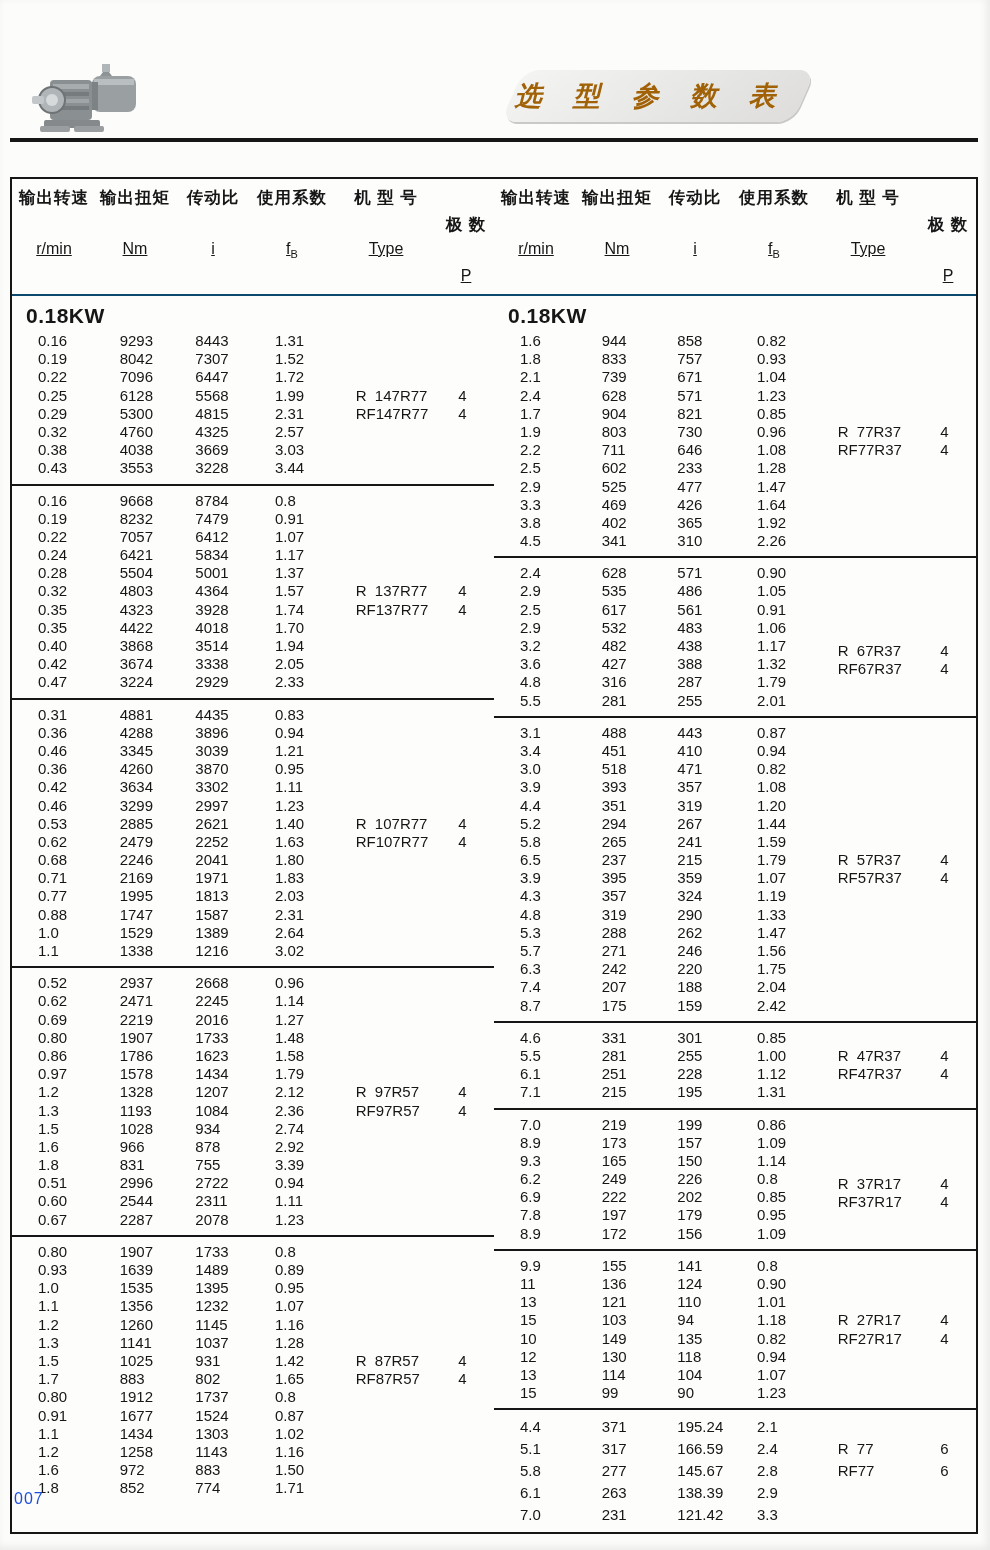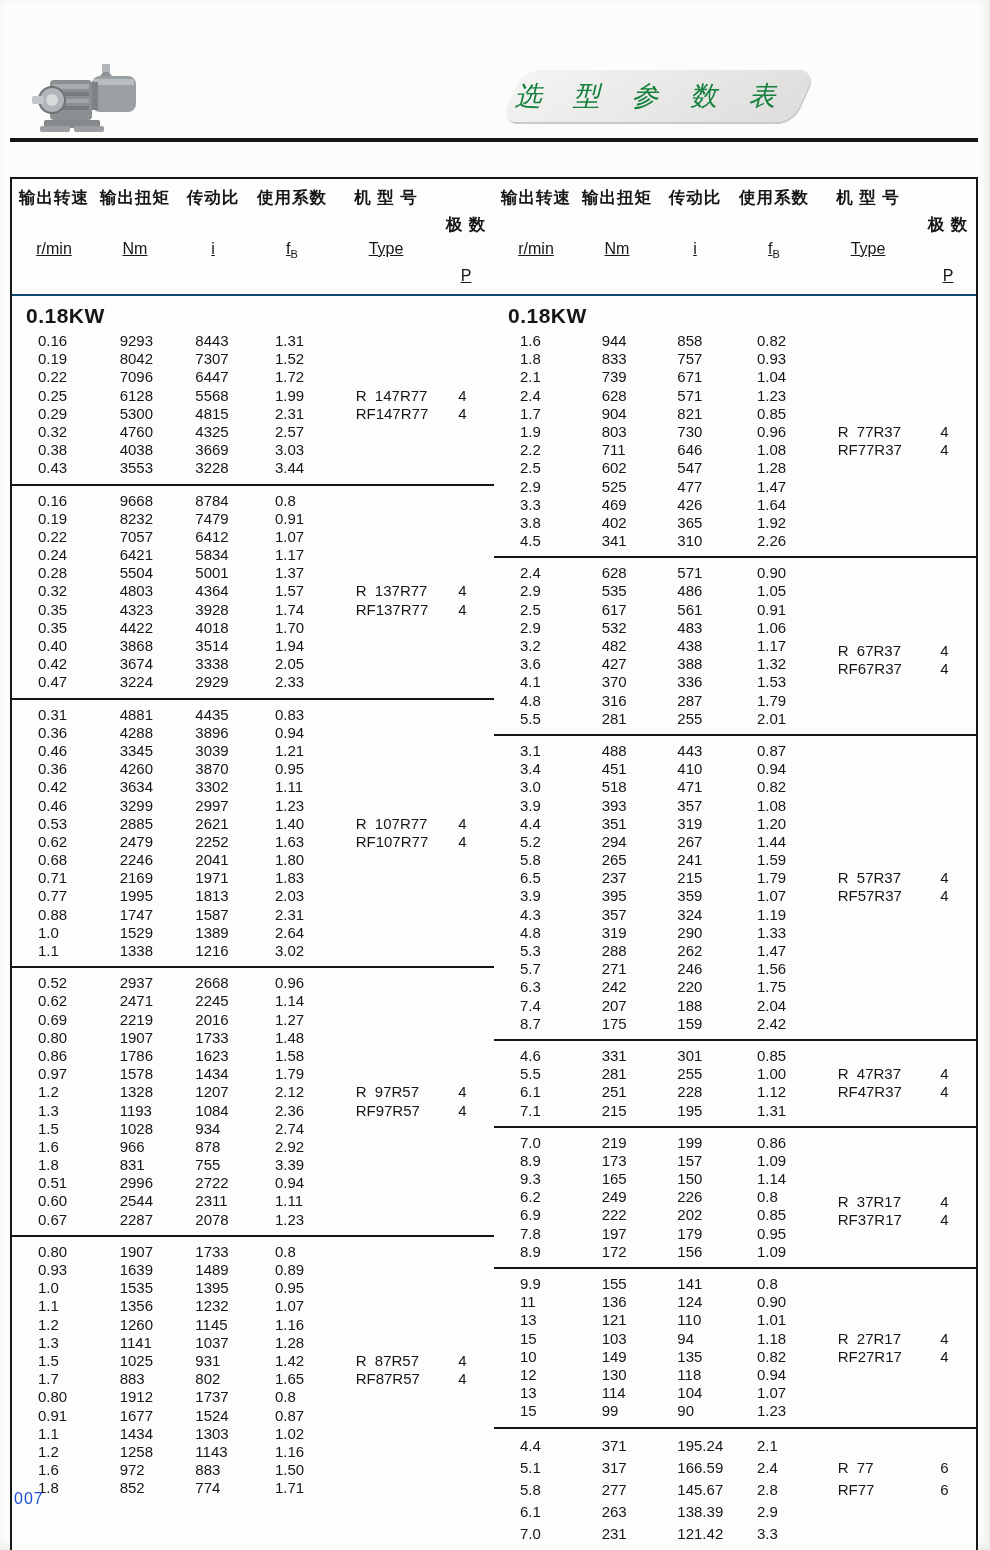--- a/index.html
+++ b/index.html
@@ -15,22 +15,22 @@
   .motor-img { position:absolute; left:30px; top:62px; width:120px; height:80px; }
   .banner { position:absolute; left:498px; top:68px; width:306px; height:56px; }
   .banner-bg {
     position:absolute; left:14px; top:2px; right:0; bottom:2px;
     background:linear-gradient(135deg,#f4f4f2 0%,#e6e6e4 60%,#dedddb 100%);
     border-radius:16px; transform:skewX(-24deg);
     box-shadow:2px 2px 0 rgba(140,140,140,0.45);
   }
   .banner-text {
     position:absolute; width:100%; text-align:center; top:10px;
-    font-size:27px; font-weight:normal; font-style:italic; letter-spacing:12px;
-    color:#15803d;
+    font-size:27px; font-weight:bold; font-style:italic; letter-spacing:12px;
+    color:#a16207;
   }
   .top-rule { position:absolute; left:10px; top:138px; width:968px; height:4px; background:#161616; }
 
   
   .sel-table {
     position:absolute; left:10px; top:177px; width:968px;
     border:2px solid #161616;
     display:flex; align-items:stretch;
     background:#fdfdfc;
   }
@@ -696,21 +696,21 @@
               <div class="cell c1">2.2</div>
               <div class="cell c2">711</div>
               <div class="cell c3">646</div>
               <div class="cell c4">1.08</div>
               <div class="cell c5">RF77R37</div>
               <div class="cell c6">4</div>
             </div>
             <div class="trow">
               <div class="cell c1">2.5</div>
               <div class="cell c2">602</div>
-              <div class="cell c3">547</div>
+              <div class="cell c3">233</div>
               <div class="cell c4">1.28</div>
               <div class="cell c5"></div>
               <div class="cell c6"></div>
             </div>
             <div class="trow">
               <div class="cell c1">2.9</div>
               <div class="cell c2">525</div>
               <div class="cell c3">477</div>
               <div class="cell c4">1.47</div>
               <div class="cell c5"></div>
@@ -780,28 +780,20 @@
               <div class="cell c3">438</div>
               <div class="cell c4">1.17</div>
               <div class="cell c5">RF67R37</div>
               <div class="cell c6">4</div>
             </div>
             <div class="trow">
               <div class="cell c1">3.6</div>
               <div class="cell c2">427</div>
               <div class="cell c3">388</div>
               <div class="cell c4">1.32</div>
-              <div class="cell c5"></div>
-              <div class="cell c6"></div>
-            </div>
-            <div class="trow">
-              <div class="cell c1">4.1</div>
-              <div class="cell c2">370</div>
-              <div class="cell c3">336</div>
-              <div class="cell c4">1.53</div>
               <div class="cell c5"></div>
               <div class="cell c6"></div>
             </div>
             <div class="trow">
               <div class="cell c1">4.8</div>
               <div class="cell c2">316</div>
               <div class="cell c3">287</div>
               <div class="cell c4">1.79</div>
               <div class="cell c5"></div>
               <div class="cell c6"></div>

